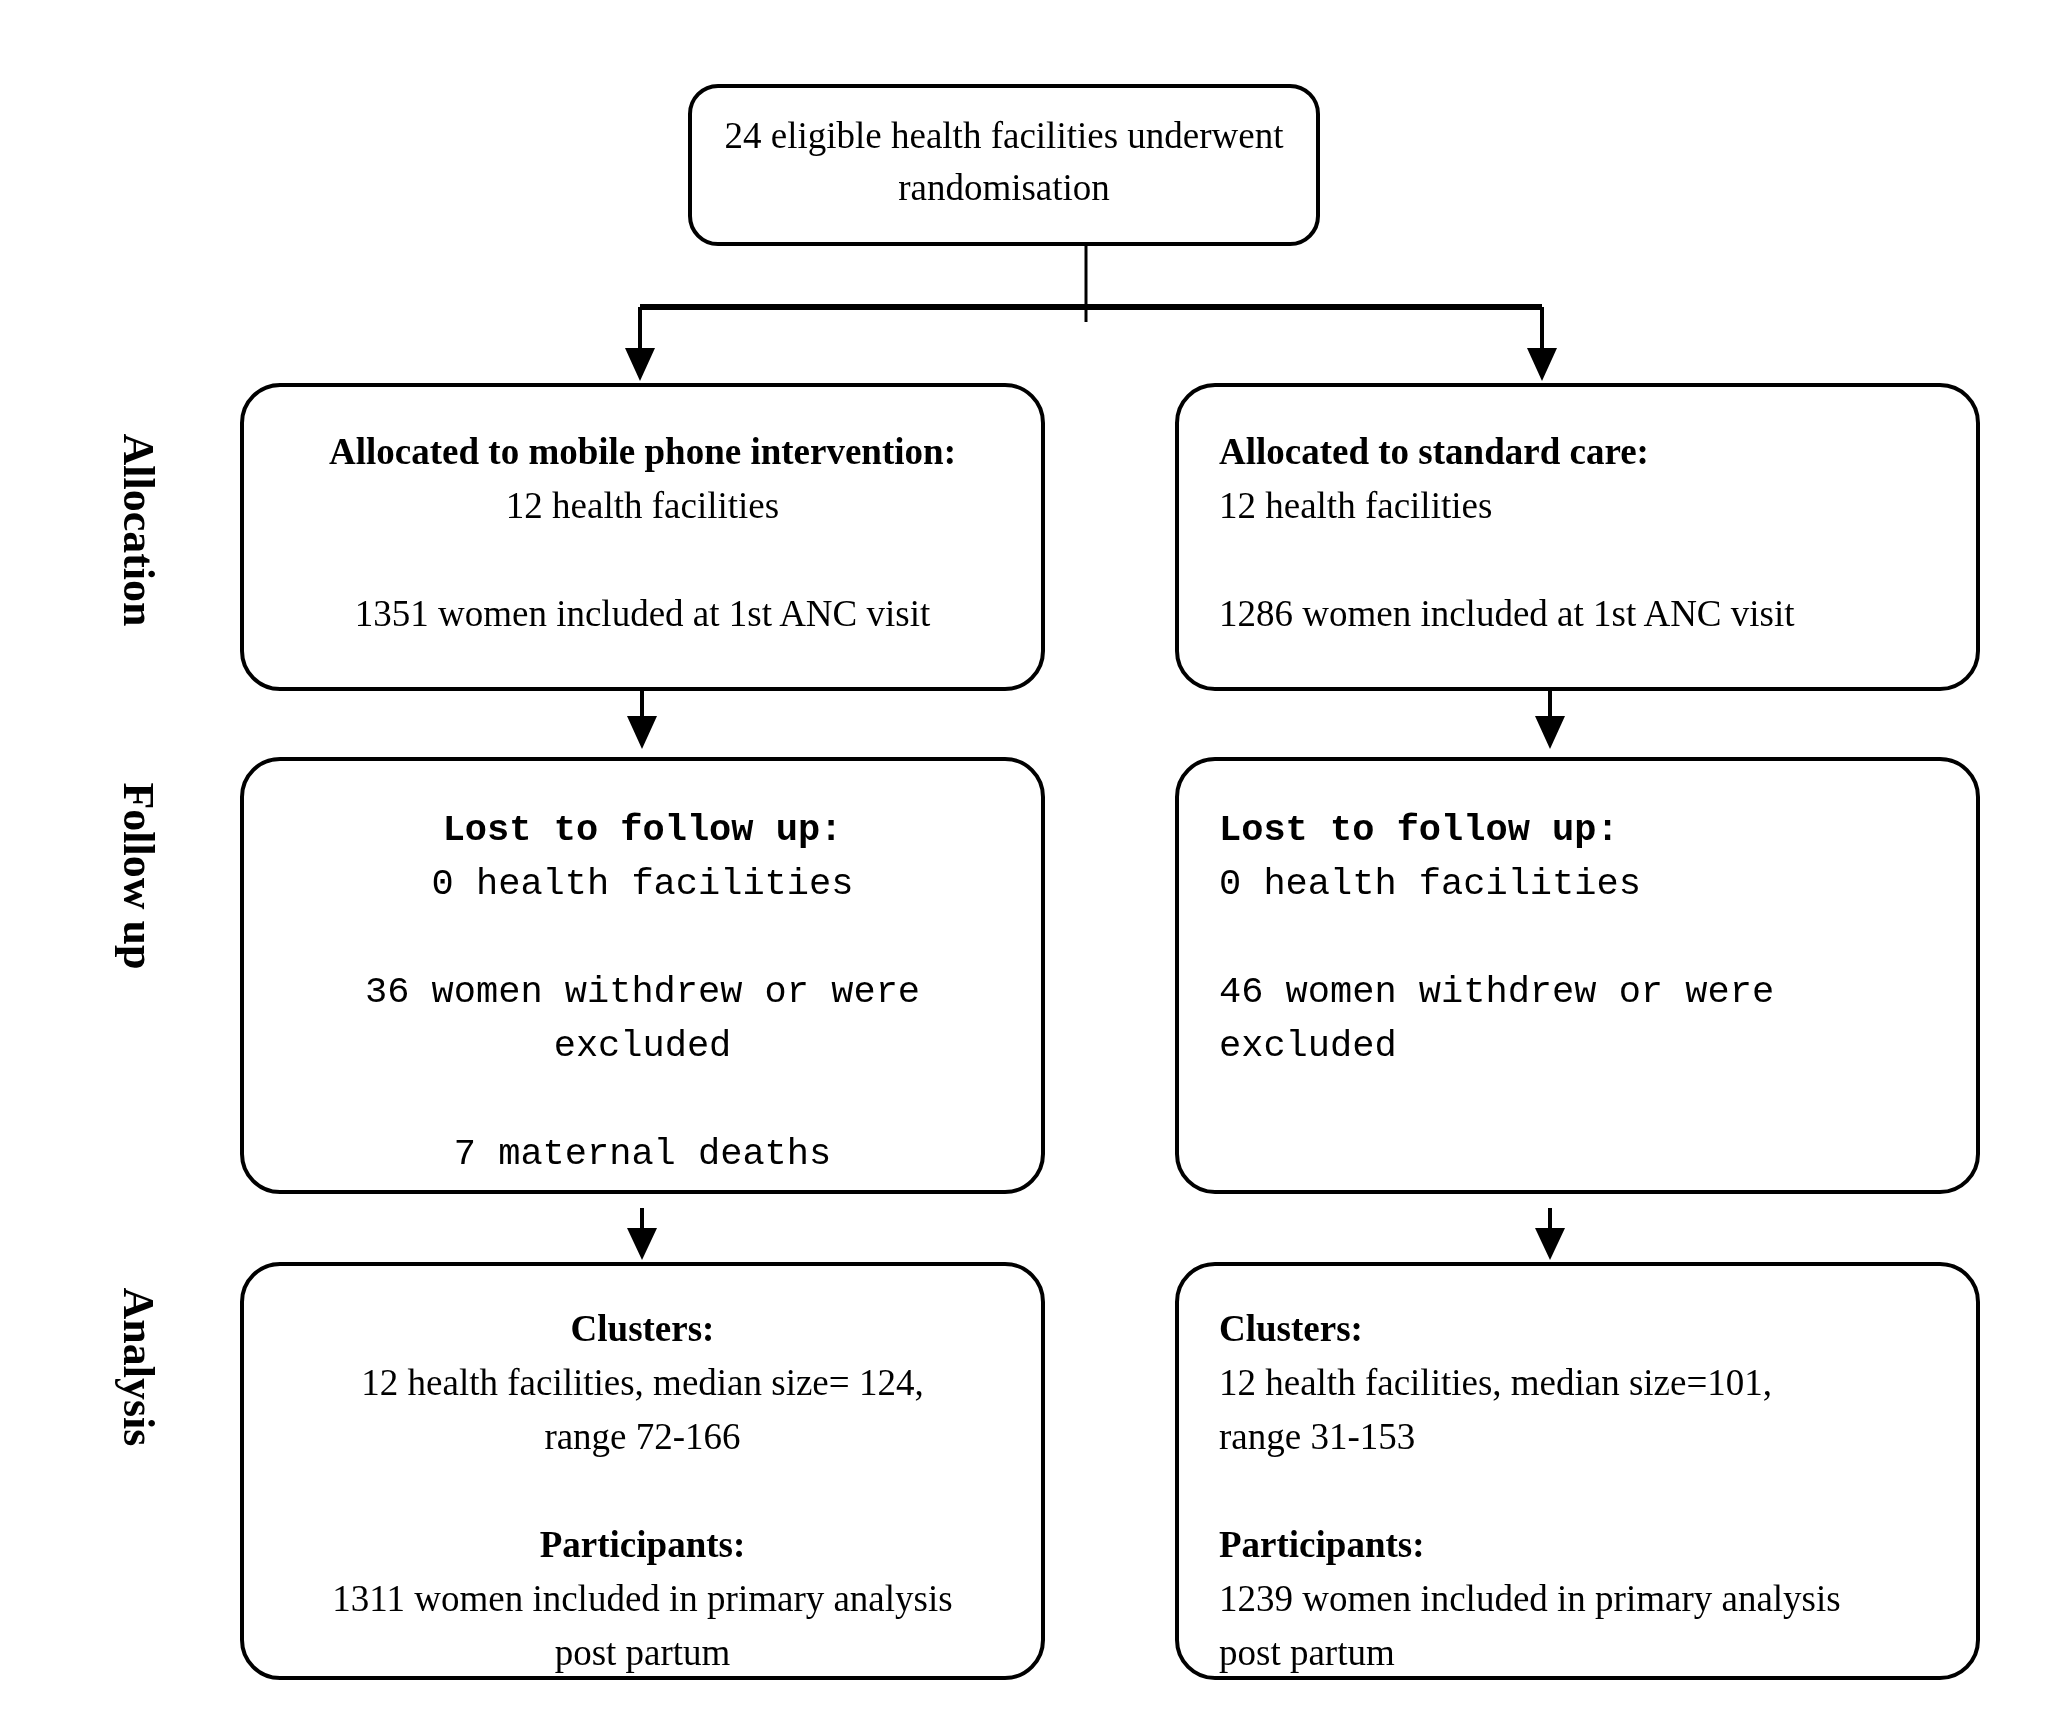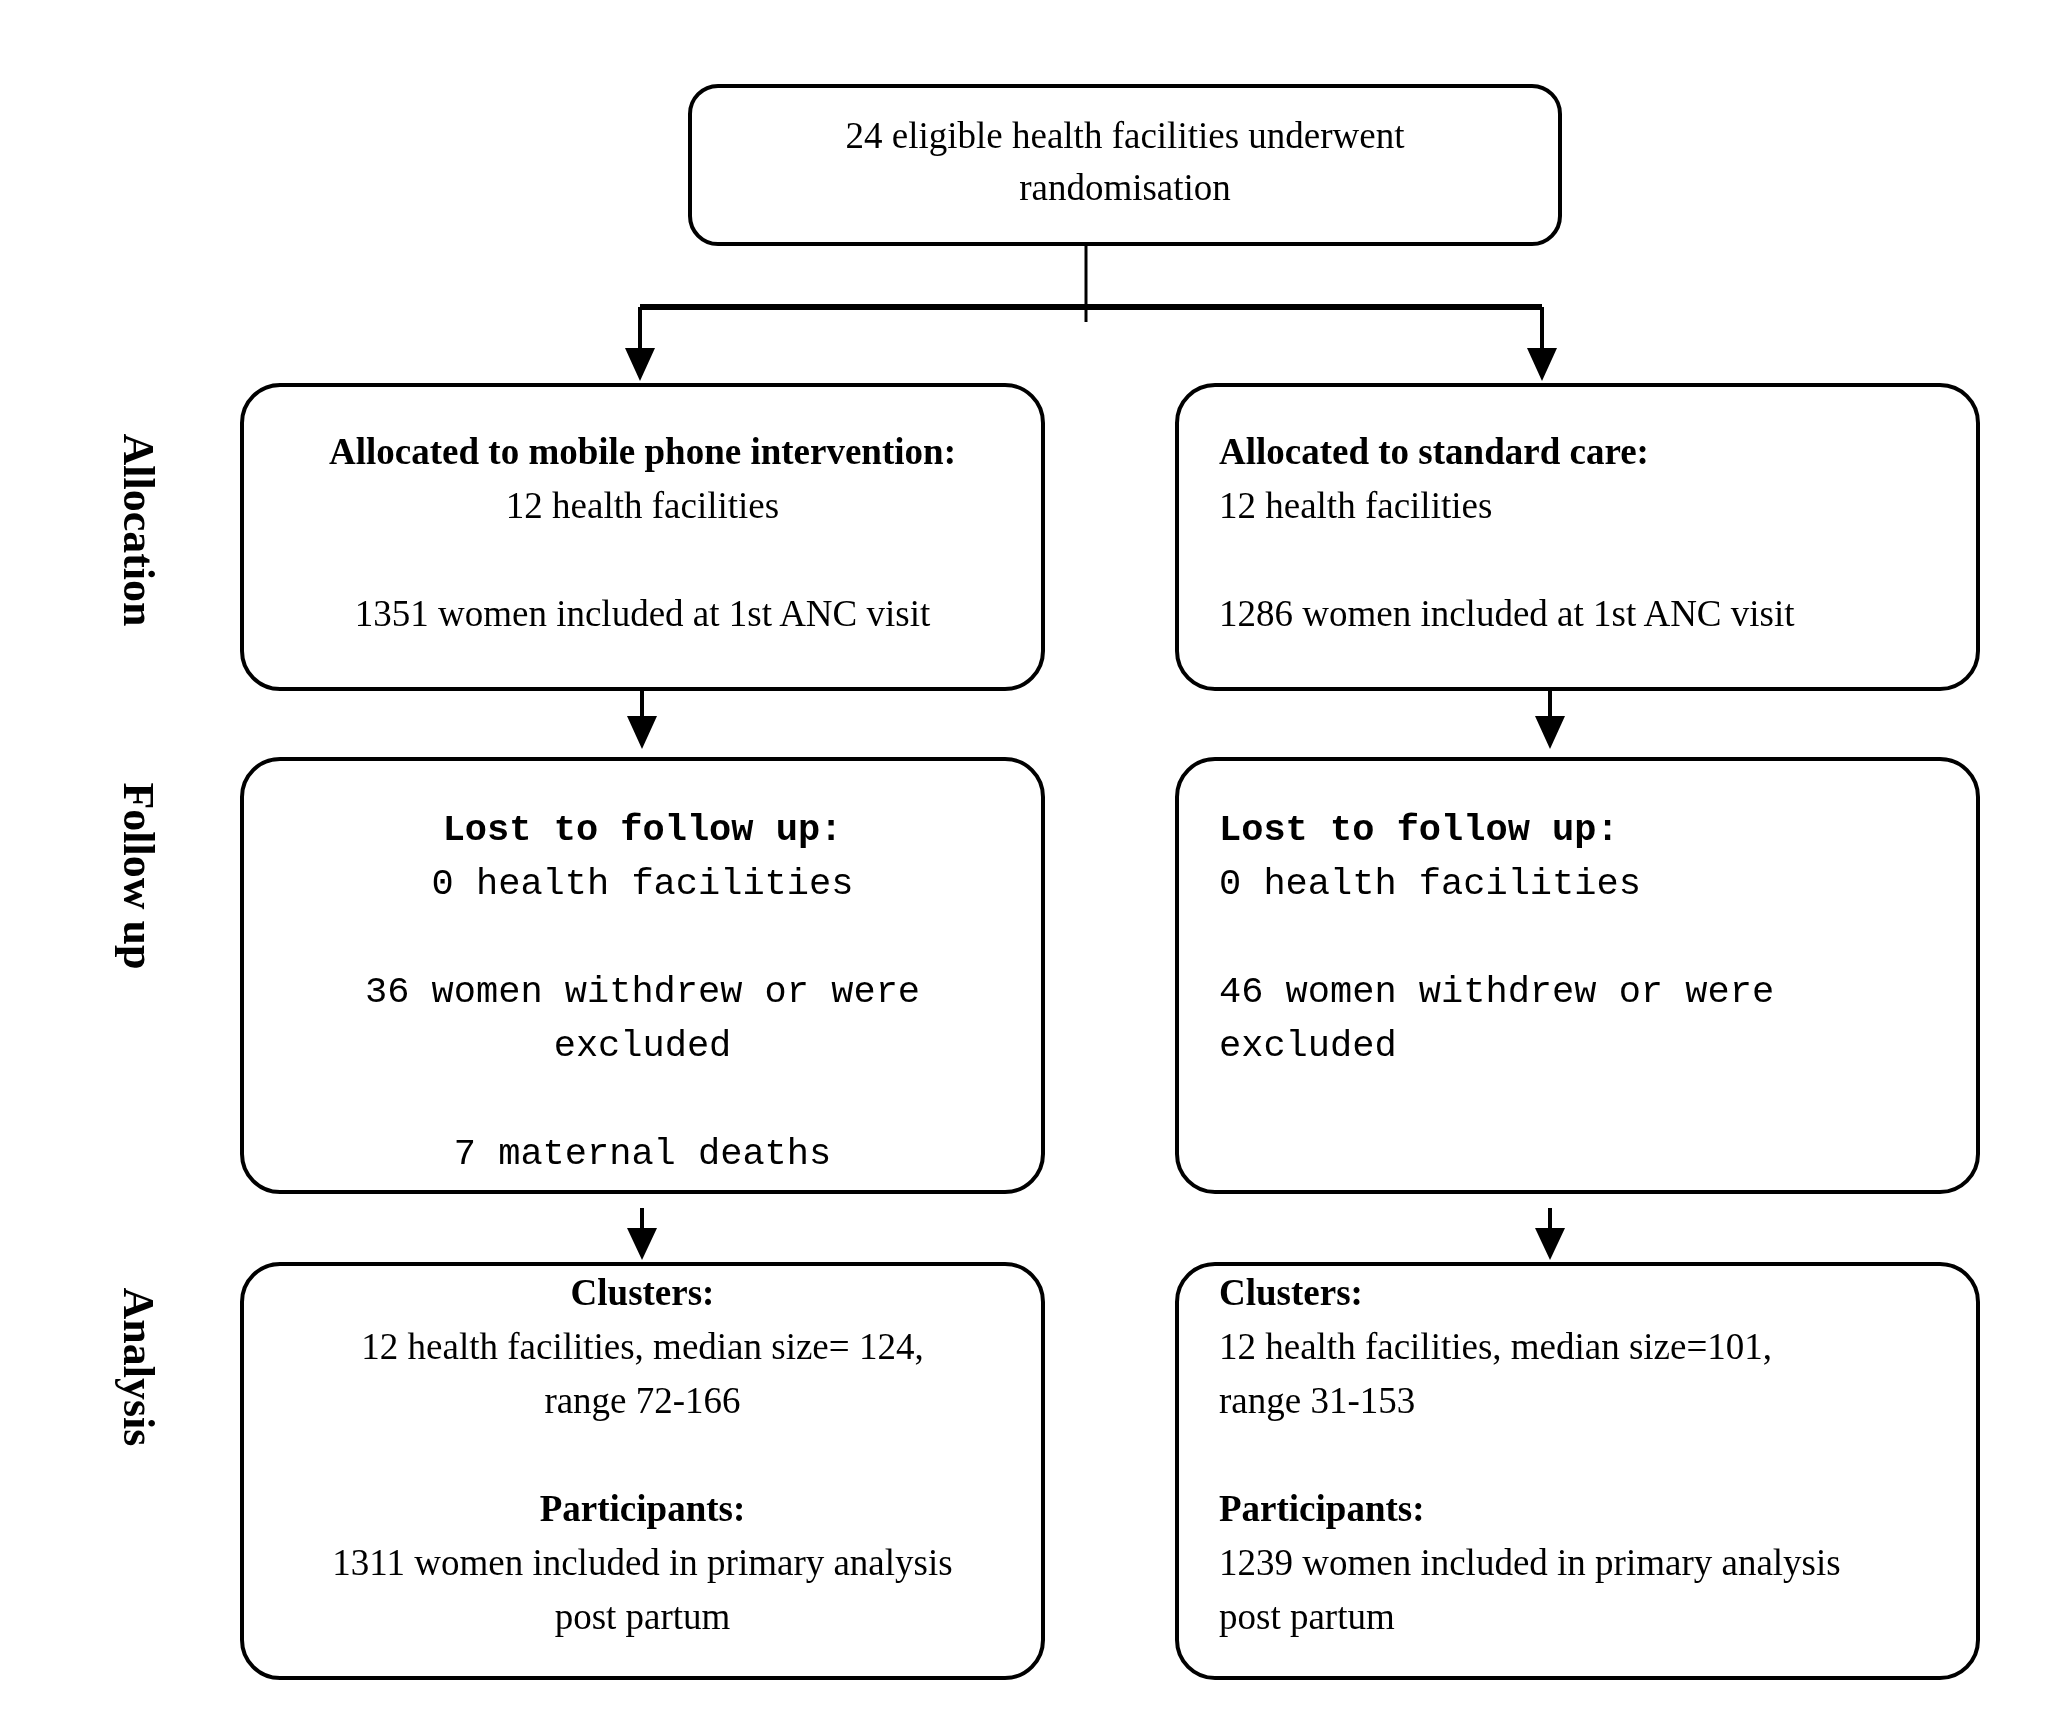--- a/index.html
+++ b/index.html
@@ -19,42 +19,42 @@
     pointer-events: none;
   }
   .box {
     position: absolute;
     box-sizing: border-box;
     border: 4px solid #000000;
     background: #ffffff;
   }
   .top-box {
     left: 688px; top: 84px;
-    width: 874px; height: 162px;
+    width: 632px; height: 162px;
     border-radius: 30px;
     display: flex;
     flex-direction: column;
     justify-content: center;
     align-items: center;
     text-align: center;
     font-size: 37px;
     line-height: 52px;
     padding-bottom: 6px;
   }
   .flow-box {
     border-radius: 40px;
     font-size: 37px;
     line-height: 54px;
     padding: 0 40px;
   }
   .col-left  { left: 240px;  width: 805px; text-align: center; }
   .col-right { left: 1147px; width: 805px; margin-left: 28px; }
   .row-allocation { top: 383px;  height: 308px; padding-top: 38px; }
   .row-followup   { top: 757px;  height: 437px; padding-top: 42px; font-family: Liberation Mono, monospace; }
-  .row-analysis   { top: 1262px; height: 418px; }
+  .row-analysis   { top: 1262px; height: 418px; padding-top: 36px; }
   .hline { font-weight: bold; }
   .gap { margin-top: 54px; }
   .stage-label {
     position: absolute;
     font-weight: bold;
     font-size: 44px;
     white-space: nowrap;
     transform: translate(-50%, -50%) rotate(90deg);
   }
   .lbl-allocation { left: 138px; top: 530px; }

